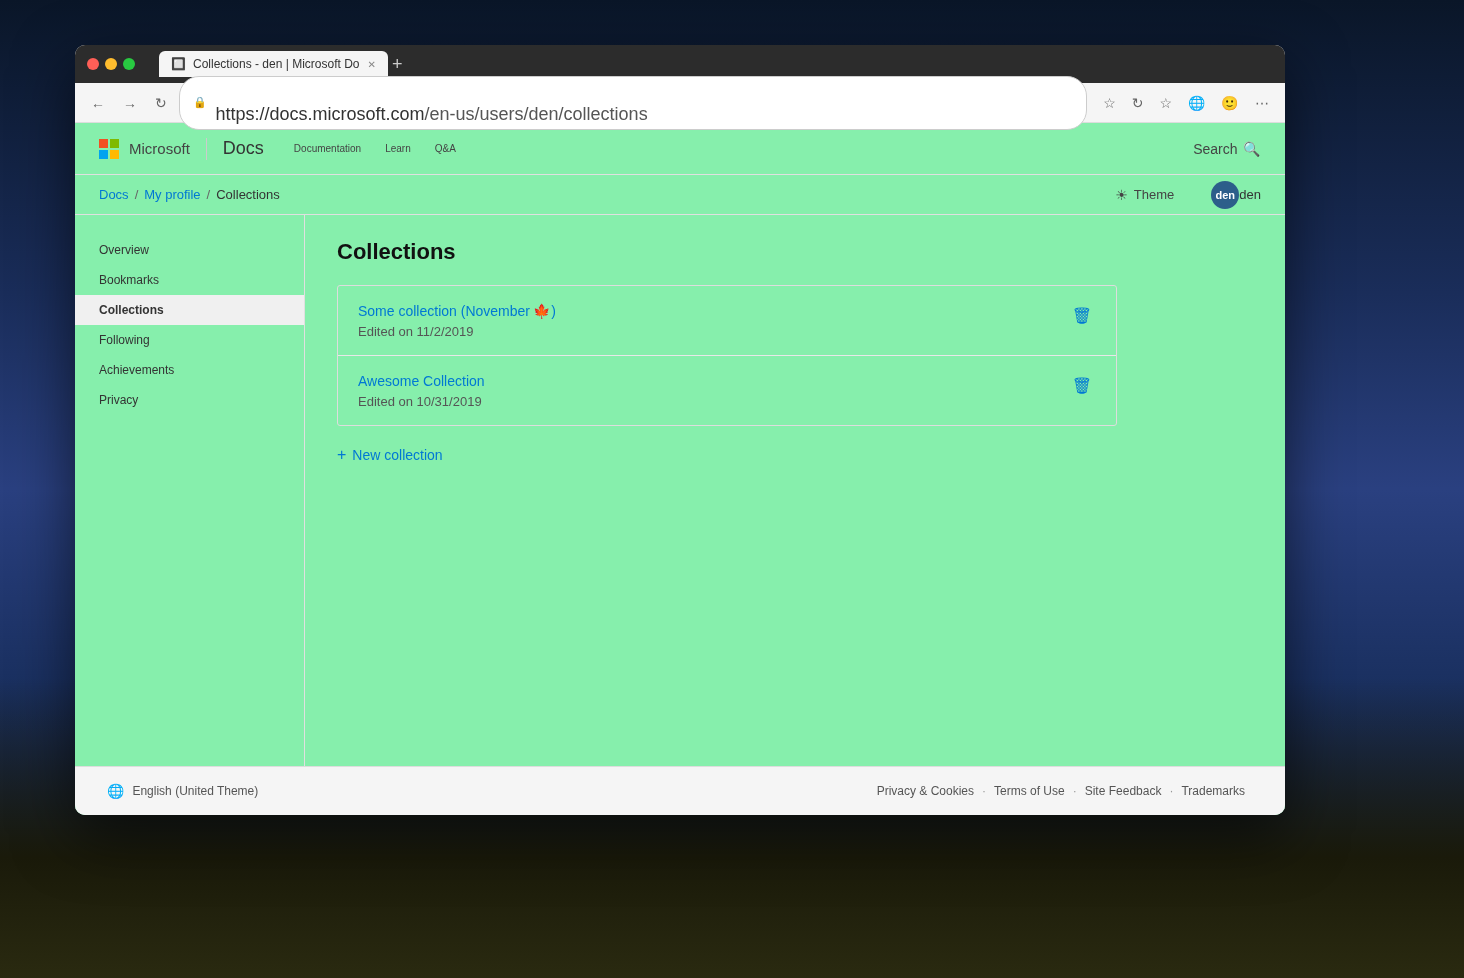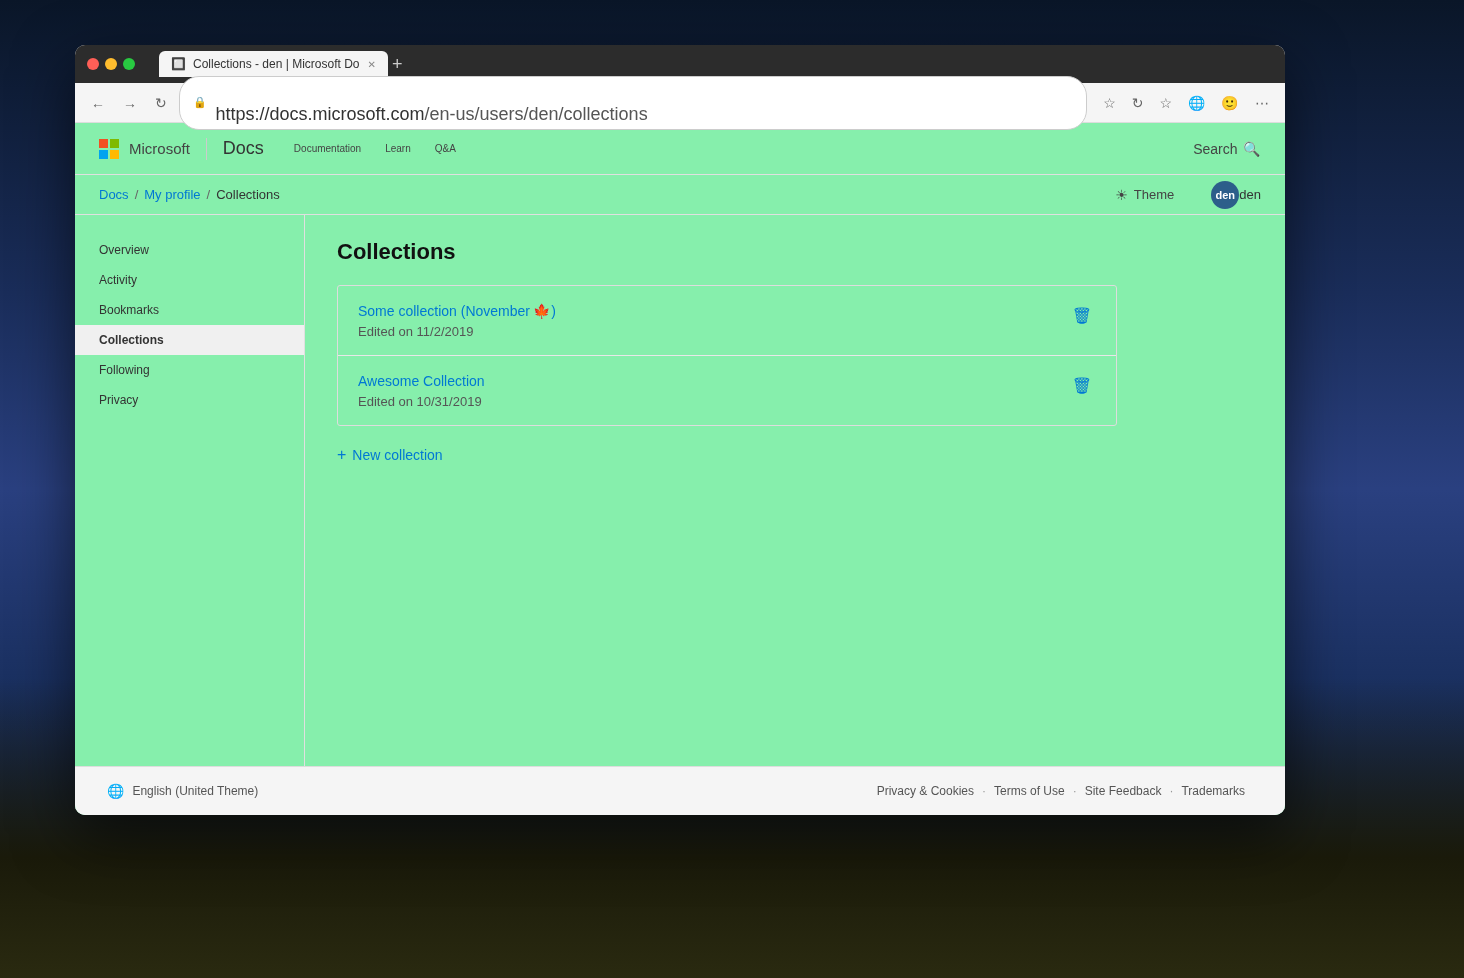--- a/index.html
+++ b/index.html
@@ -259,24 +259,24 @@
           <div class="user-avatar">den</div>
           <span class="user-name">den</span>
         </div>
       </div>
     </div>
 
     <div class="main-layout">
 
       <nav class="sidebar">
         <a class="sidebar-item" href="#">Overview</a>
-        <a class="sidebar-item" href="#">Activity</a>
         <a class="sidebar-item" href="#">Bookmarks</a>
         <a class="sidebar-item active" href="#">Collections</a>
         <a class="sidebar-item" href="#">Following</a>
+        <a class="sidebar-item" href="#">Achievements</a>
         <a class="sidebar-item" href="#">Privacy</a>
       </nav>
 
       <div class="content-area">
         <h1 class="page-title">Collections</h1>
 
         <div class="collections-list">
 
           <div class="collection-item">
             <div>

